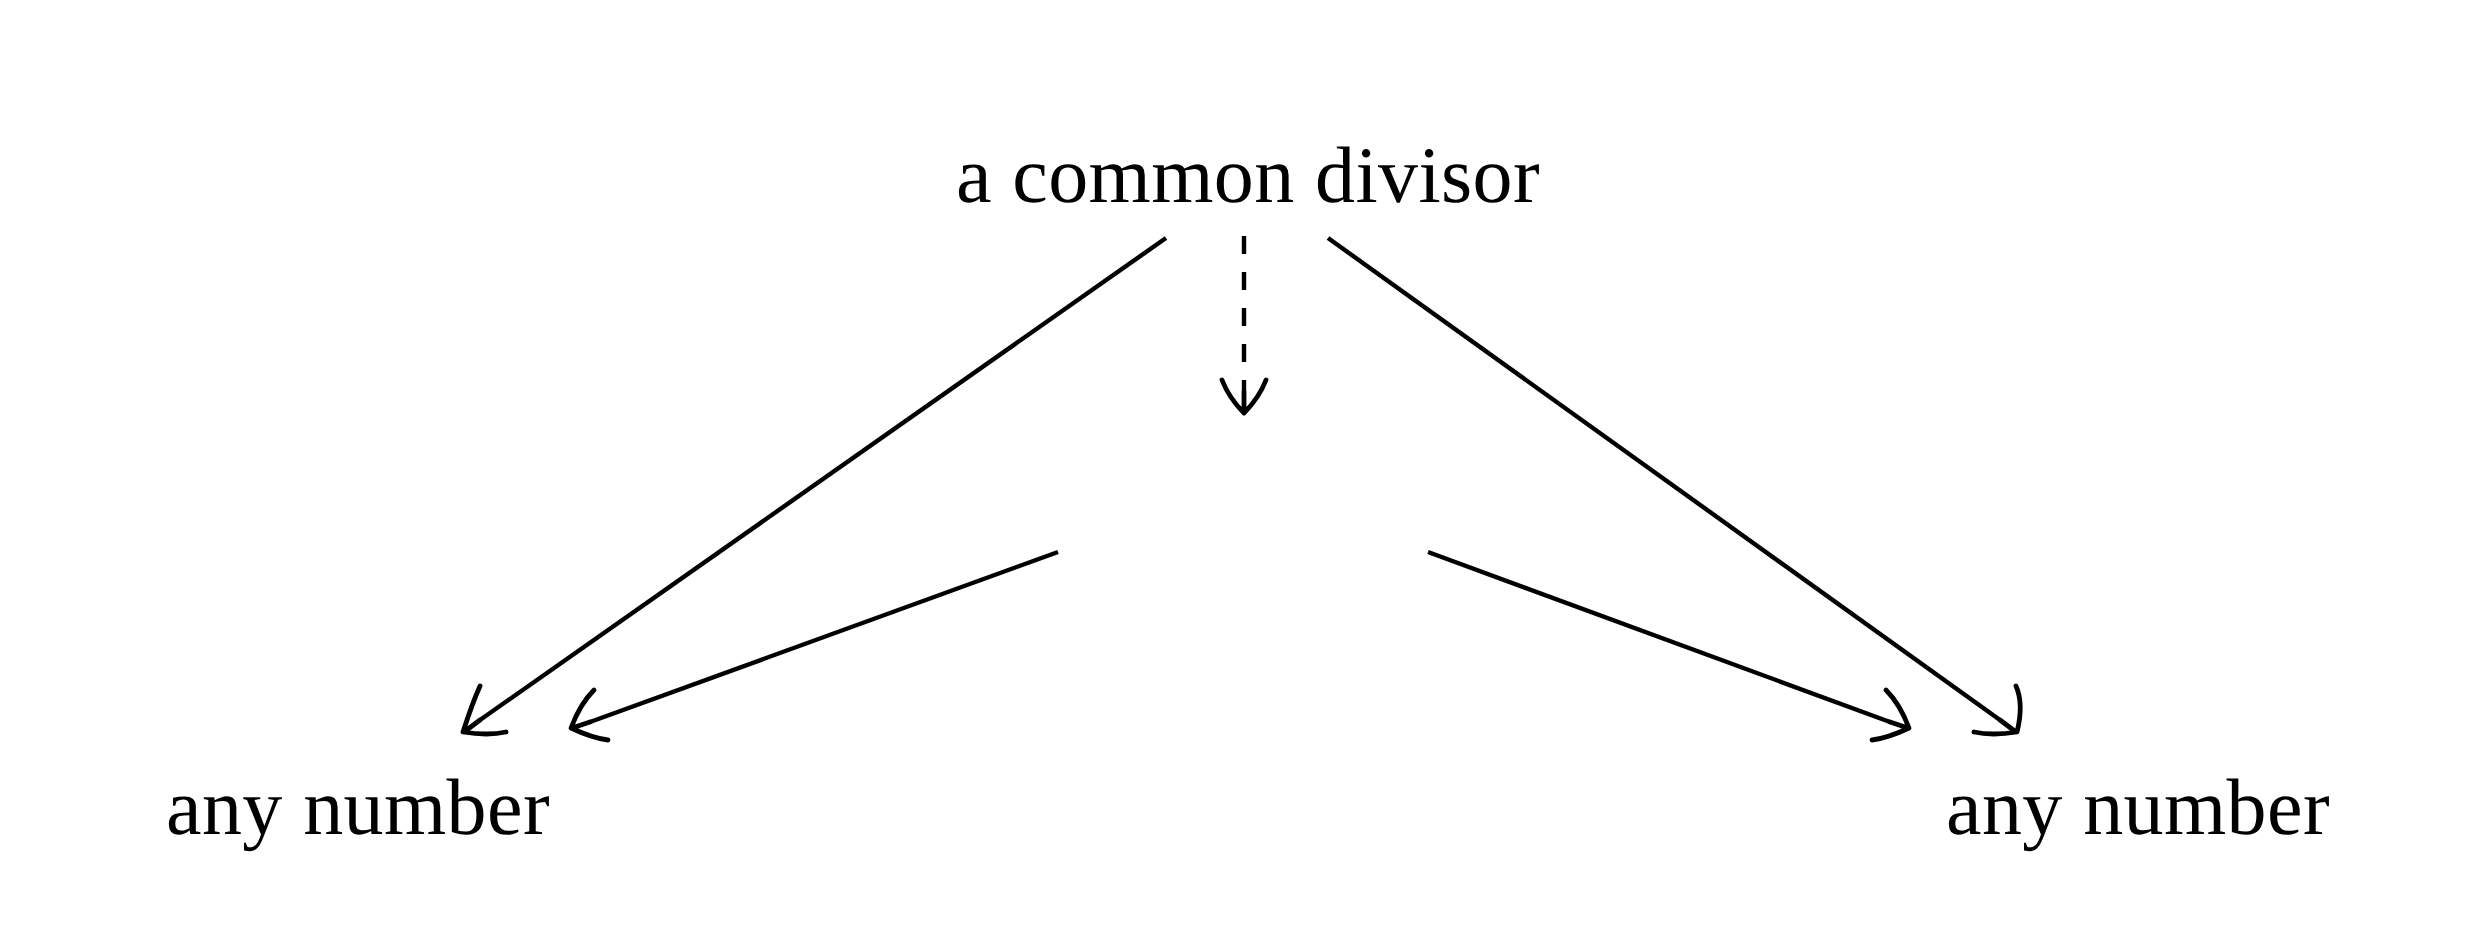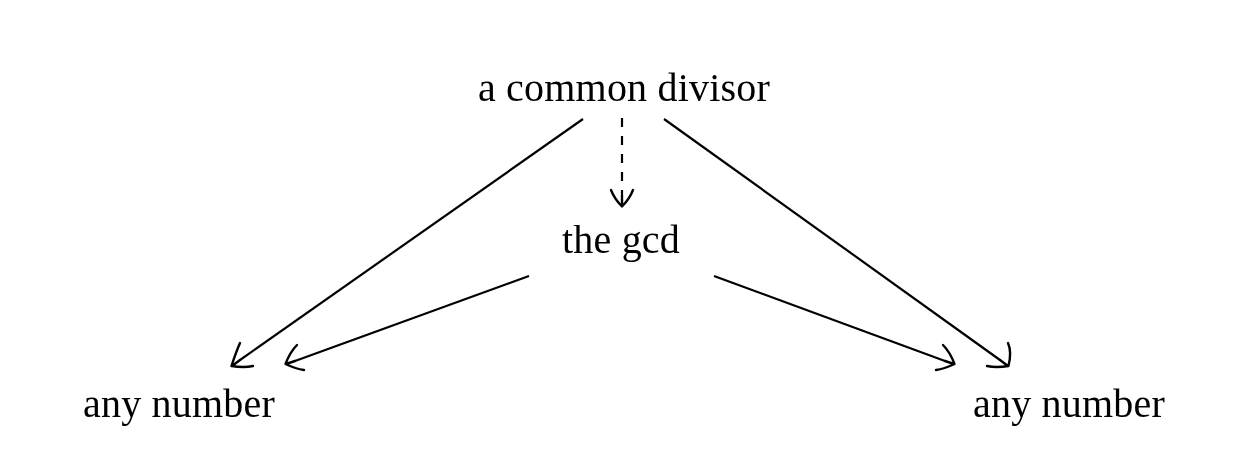--- a/index.html
+++ b/index.html
@@ -67,19 +67,18 @@
 
     <g>
       <line x1="714" y1="276" x2="945" y2="361" stroke="#000000" stroke-width="2.2"></line>
       <path d="M 945 361 L 954 364 M 943 345 Q 950 352 954.5 364 Q 944 369 936 370" stroke="#000000" stroke-width="2.4" fill="none" stroke-linecap="round" stroke-linejoin="round"></path>
     </g>
 
   </svg>
 
   <div class="node-label" style="left:624px; top:88px;">a common divisor</div>
 
-  <div class="node-label" style="left:621px; top:240px;">the gcd</div>
 
   <div class="node-label" style="left:179px; top:404px;">any number</div>
 
   <div class="node-label" style="left:1069px; top:404px;">any number</div>
 
 </div>
 
 </body></html>

